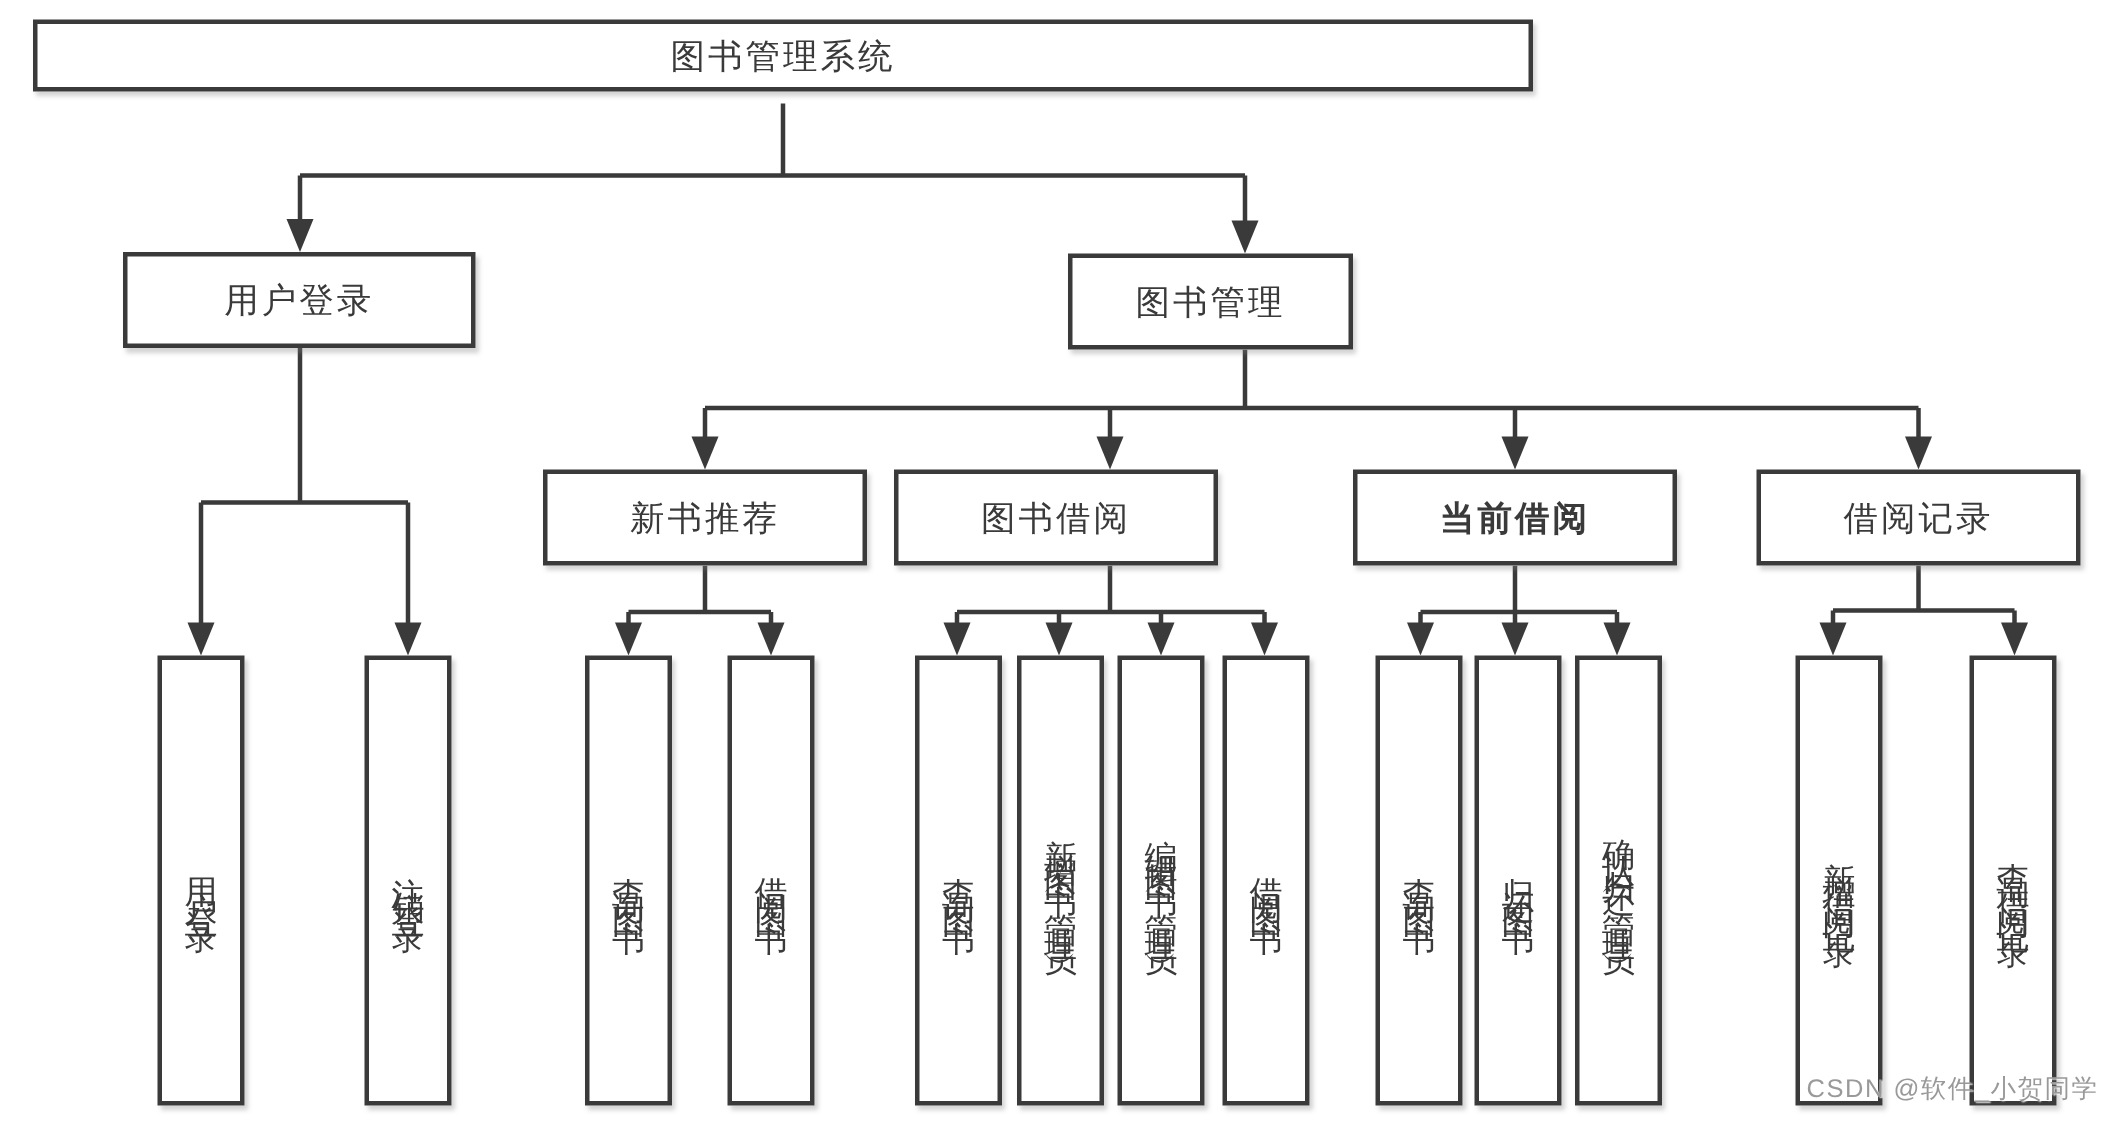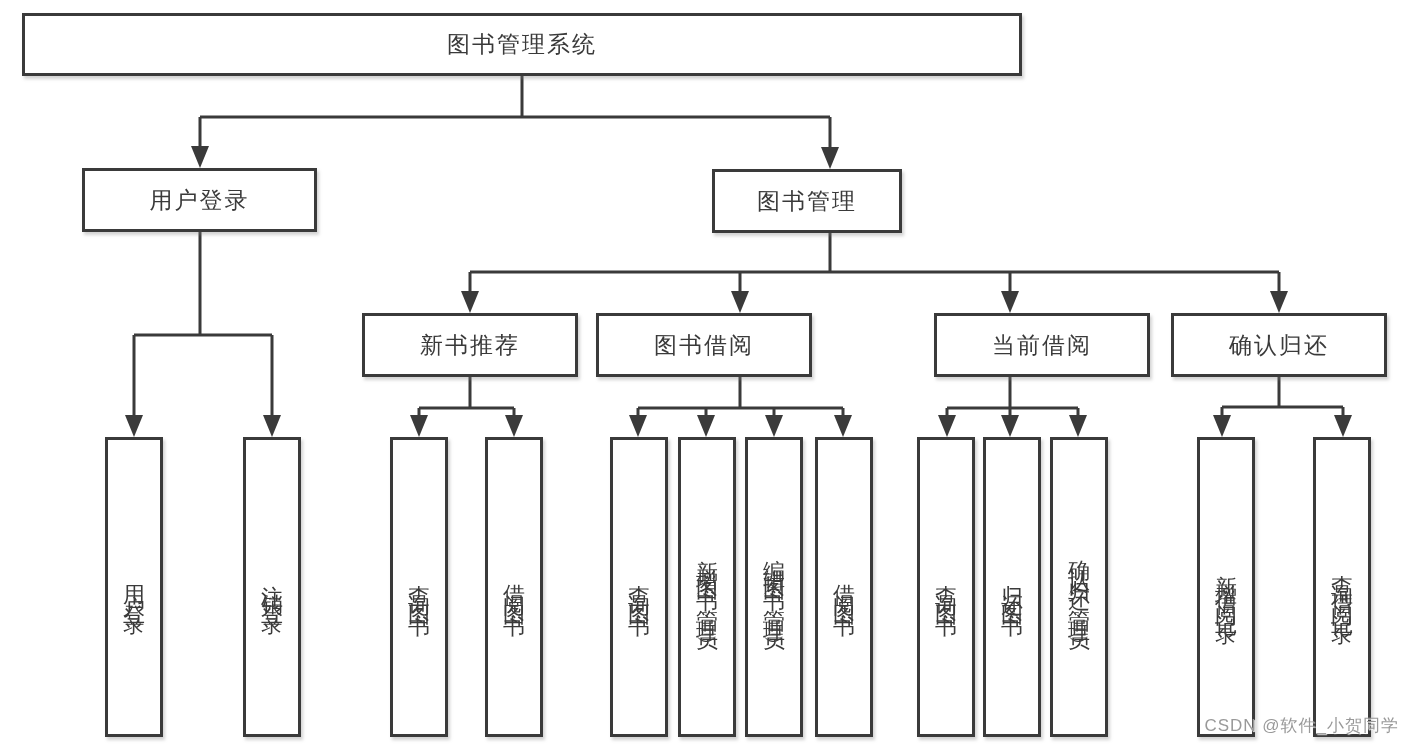--- a/index.html
+++ b/index.html
@@ -27,29 +27,29 @@
   .hnode{font-size:23px;letter-spacing:2px;}
   .vnode span{
     writing-mode:vertical-rl;
     text-orientation:mixed;
     font-size:22px;
     letter-spacing:10px;
     line-height:1;
     white-space:nowrap;
   }
   
-  .n-root{left:22px;top:13px;width:1000px;height:63px;}
+  .n-root{left:22px;top:13px;width:1000px;height:48px;}
   
   .n-l2a{left:82px;top:168px;width:235px;height:64px;}
   .n-l2b{left:712px;top:169px;width:190px;height:64px;}
   
   .n-l3{top:313px;width:216px;height:64px;}
   .n-l3a{left:362px;}
   .n-l3b{left:596px;}
-  .n-l3c{left:934px;}
+  .n-l3c{left:902px;font-weight:bold;}
   .n-l3d{left:1171px;}
   
   .leaf{top:437px;width:58px;height:300px;}
   .lf-ul0{left:105px;}  .lf-ul1{left:243px;}
   .lf-nb0{left:390px;}  .lf-nb1{left:485px;}
   .lf-bb0{left:610px;}  .lf-bb1{left:678px;}  .lf-bb2{left:745px;}  .lf-bb3{left:815px;}
   .lf-cb0{left:917px;}  .lf-cb1{left:983px;}  .lf-cb2{left:1050px;}
   .lf-br0{left:1197px;} .lf-br1{left:1313px;}
   .watermark{
     position:absolute;
@@ -114,21 +114,21 @@
   </svg>
 
   <div class="node hnode n-root">图书管理系统</div>
 
   <div class="node hnode n-l2a">用户登录</div>
   <div class="node hnode n-l2b">图书管理</div>
 
   <div class="node hnode n-l3 n-l3a">新书推荐</div>
   <div class="node hnode n-l3 n-l3b">图书借阅</div>
   <div class="node hnode n-l3 n-l3c">当前借阅</div>
-  <div class="node hnode n-l3 n-l3d">确认归还</div>
+  <div class="node hnode n-l3 n-l3d">借阅记录</div>
 
   <div class="node vnode leaf lf-ul0">
     <span>用户登录</span>
   </div>
   <div class="node vnode leaf lf-ul1">
     <span>注销登录</span>
   </div>
 
   <div class="node vnode leaf lf-nb0">
     <span>查询图书</span>

